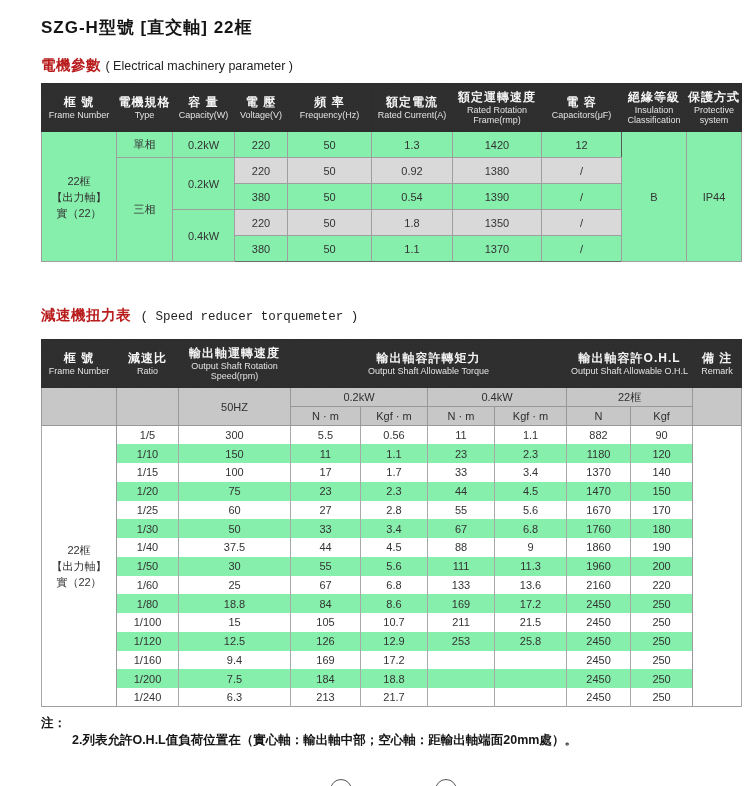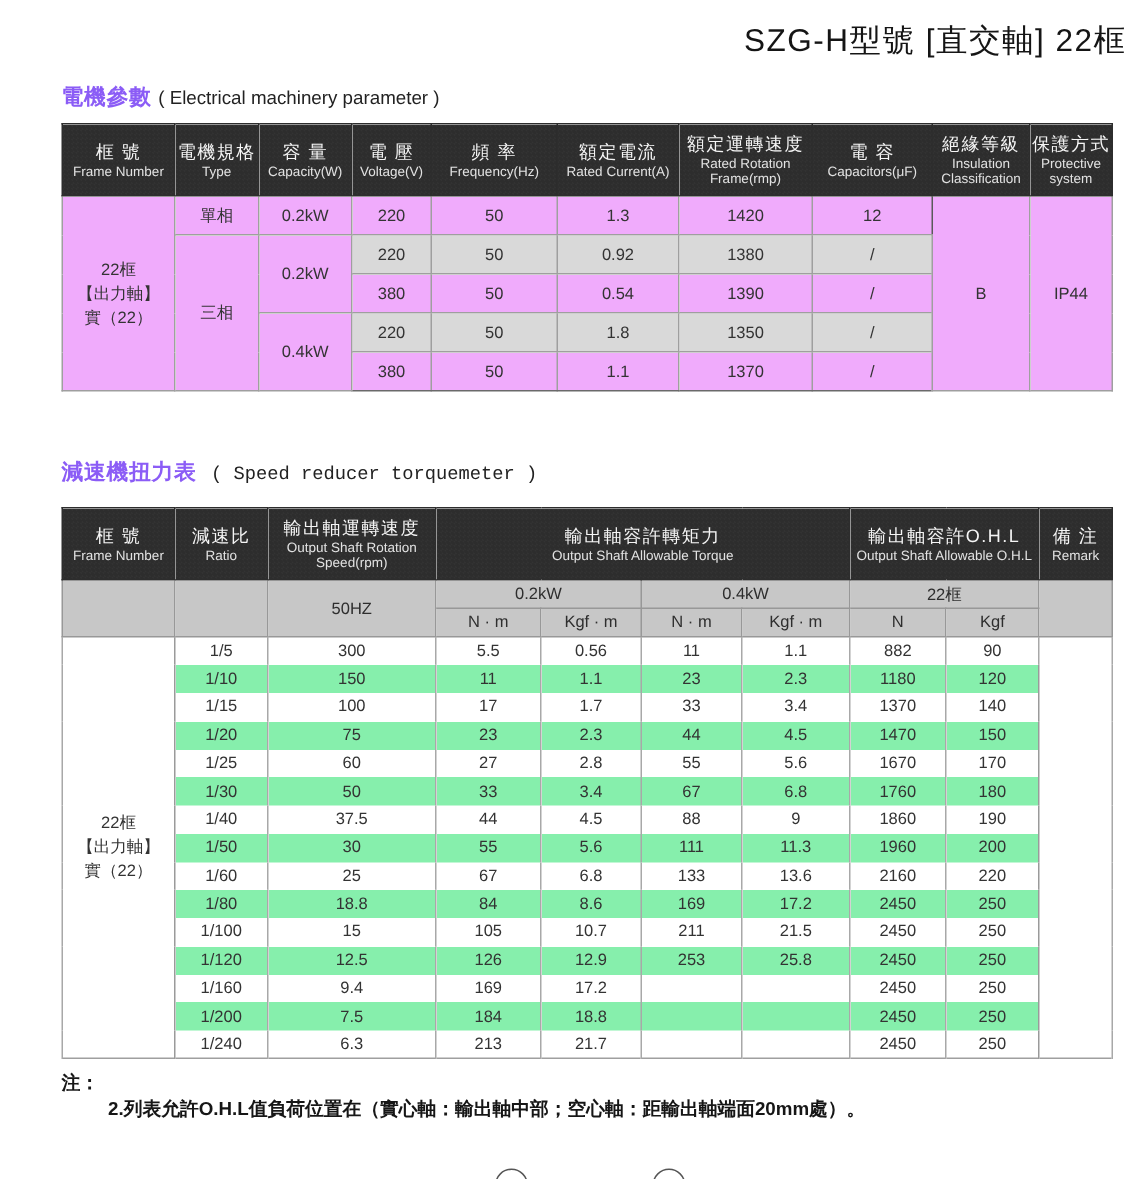--- a/index.html
+++ b/index.html
@@ -4,41 +4,41 @@
 <style>
   * { margin:0; padding:0; box-sizing:border-box; }
   html,body { background:#ffffff; }
   body {
     width:751px; height:786px;
     font-family:"Liberation Sans","DejaVu Sans",sans-serif;
     color:#1c1c1c; overflow:hidden; position:relative;
   }
   .page { position:relative; width:751px; height:786px; padding:16px 0 0 41px; }
 
-  .doc-title { font-size:21px; font-weight:normal; letter-spacing:1px; color:#151515; line-height:24px;text-align:right; }
+  .doc-title { font-size:17px; font-weight:bold; letter-spacing:1px; color:#151515; line-height:24px; }
 
   .sec-head { margin-top:15px; margin-bottom:7px; line-height:20px; }
-  .sec-head .cn { font-size:14.5px; font-weight:bold; color:#8b5cf6; letter-spacing:0.5px; }
+  .sec-head .cn { font-size:14.5px; font-weight:bold; color:#b91c1c; letter-spacing:0.5px; }
   .sec-head .en { font-size:12.5px; font-weight:normal; color:#222; }
 
   table { border-collapse:collapse; table-layout:fixed; width:700px; }
   th, td { text-align:center; vertical-align:middle; overflow:hidden; }
 
   
   thead tr.dark th {
     background:#2d2d2d;
     background-image:linear-gradient(45deg, rgba(255,255,255,0.03) 25%, transparent 25%, transparent 75%, rgba(255,255,255,0.03) 75%);
     background-size:3px 3px;
     color:#f5f5f5; border:1px solid #2d2d2d; padding:4px 1px;
   }
-  .hcn { font-size:12px; font-weight:normal; letter-spacing:1px; line-height:14px; }
+  .hcn { font-size:12px; font-weight:bold; letter-spacing:1px; line-height:14px; }
   .hen { font-size:9px; font-weight:normal; color:#e2e2e2; line-height:10.5px; margin-top:1px; }
 
   
-  .t1 tbody td { border:1px solid #9f9f9f; font-size:11px; color:#333; height:26px; background:#f0abfc; }
+  .t1 tbody td { border:1px solid #9f9f9f; font-size:11px; color:#333; height:26px; background:#86efac; }
   .t1 thead tr.dark th { height:48px; }
   .t1 tbody tr.sh td.v { background:#d9d9d9; }
   .t1 td.dkl { border-left:1px solid #5a5a5a; }
   .t1 td.dkr { border-right:1px solid #5a5a5a; }
   .t1 tbody tr:last-child td.v { border-bottom-color:#6a6a6a; }
 
   .frame-cell { font-size:11px; color:#333; line-height:16px; background:#fff; }
   .frame-cell span { display:block; }
 
   

